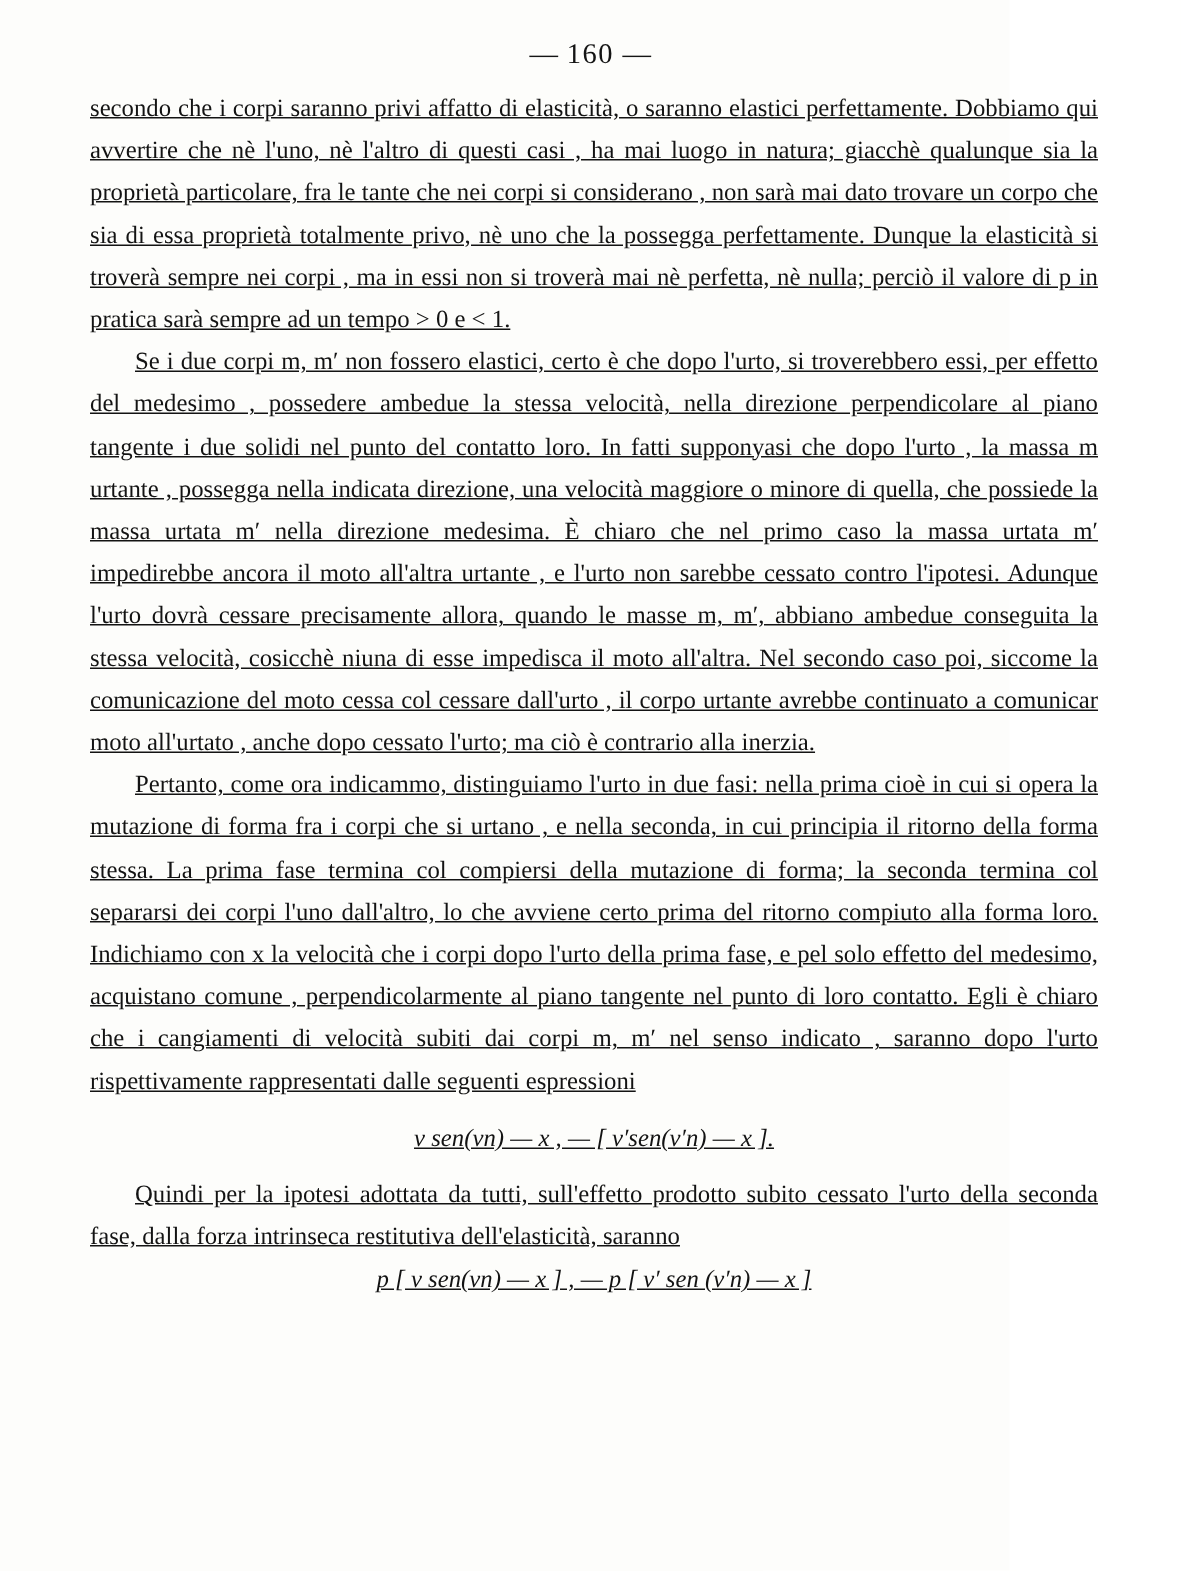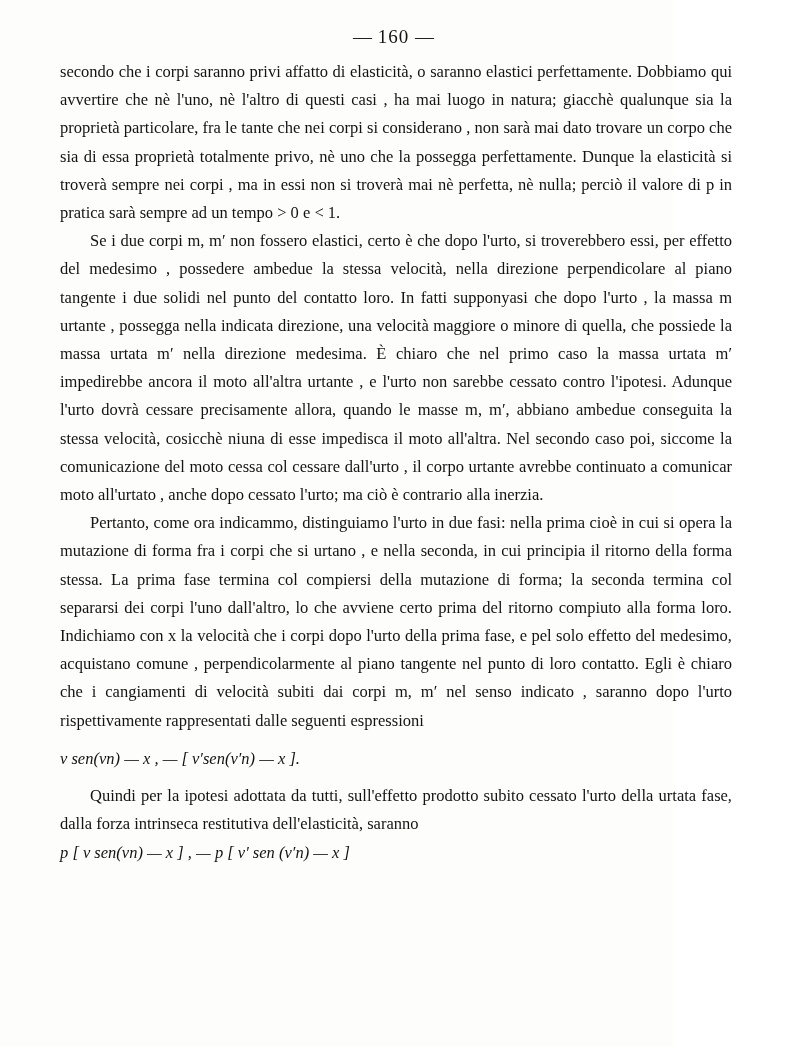--- a/index.html
+++ b/index.html
@@ -40,27 +40,28 @@
     top: 58px;
     left: 60px;
     width: 672px;
     font-size: 16.5px;
     line-height: 28.2px;
     text-align: justify;
     color: #131313;
   }
   p {
     margin: 0;
+    text-decoration: underline;
   }
   p.indent {
     text-indent: 30px;
   }
   .formula {
     margin: 0;
-    text-align: left;
+    text-align: center;
     line-height: 30px;
     font-size: 16.5px;
   }
   .formula.first { margin-top: 9px; margin-bottom: 8px; }
   .formula.second { }
   .math {
     font-style: italic;
   }
 </style>
 </head>
@@ -77,18 +78,18 @@
   <div class="body-text">
 
     <p>secondo che i corpi saranno privi affatto di elasticità, o saranno elastici perfettamente. Dobbiamo qui avvertire che nè l'uno, nè l'altro di questi casi , ha mai luogo in natura; giacchè qualunque sia la proprietà particolare, fra le tante che nei corpi si considerano , non sarà mai dato trovare  un corpo che sia di essa proprietà totalmente privo, nè uno che la possegga perfettamente. Dunque la elasticità si troverà sempre nei corpi , ma in essi non si troverà mai nè perfetta, nè nulla; perciò il valore di p in pratica sarà sempre ad un tempo &gt; 0 e &lt; 1.</p>
 
     <p class="indent">Se i due corpi m, m′ non fossero elastici, certo è che dopo l'urto, si troverebbero essi, per effetto del medesimo , possedere ambedue la stessa  velocità, nella direzione perpendicolare al piano tangente i due solidi nel punto del contatto loro. In fatti supponyasi che dopo l'urto , la massa m urtante , possegga nella indicata direzione, una velocità maggiore o minore di quella, che possiede la massa urtata m′ nella direzione medesima. È chiaro che nel primo caso la massa urtata m′ impedirebbe ancora il moto all'altra urtante , e l'urto non sarebbe cessato contro l'ipotesi. Adunque l'urto dovrà cessare precisamente allora, quando le masse m, m′, abbiano ambedue conseguita la stessa velocità, cosicchè niuna di esse impedisca il moto all'altra.  Nel secondo caso poi, siccome la comunicazione del moto cessa col cessare dall'urto , il corpo urtante avrebbe continuato a comunicar moto all'urtato , anche dopo cessato l'urto; ma ciò è contrario alla inerzia.</p>
 
     <p class="indent">Pertanto, come ora indicammo, distinguiamo l'urto in due fasi: nella prima cioè in cui si opera la mutazione di forma fra i corpi che si urtano , e nella seconda, in cui principia il ritorno della forma stessa. La prima fase termina col compiersi della mutazione di forma; la seconda termina col separarsi dei corpi l'uno dall'altro, lo che avviene certo prima del ritorno compiuto alla forma loro. Indichiamo con x la velocità che i corpi dopo l'urto della prima fase, e pel solo effetto del medesimo, acquistano comune , perpendicolarmente al piano tangente nel punto di loro contatto. Egli è chiaro che i cangiamenti di velocità subiti dai corpi m, m′ nel senso indicato , saranno dopo l'urto rispettivamente rappresentati dalle seguenti espressioni</p>
 
     <p class="formula first math">v sen(vn) — x ,    — [ v′sen(v′n) — x ].</p>
 
-    <p class="indent">Quindi per la ipotesi adottata da tutti, sull'effetto prodotto subito cessato l'urto della urtata fase, dalla forza intrinseca restitutiva dell'elasticità, saranno</p>
+    <p class="indent">Quindi per la ipotesi adottata da tutti, sull'effetto prodotto subito cessato l'urto della seconda fase, dalla forza intrinseca restitutiva dell'elasticità, saranno</p>
 
     <p class="formula second math">p [ v sen(vn) — x ] ,    — p [ v′ sen (v′n) — x ]</p>
 
   </div>
 </div>
 
 </body></html>

